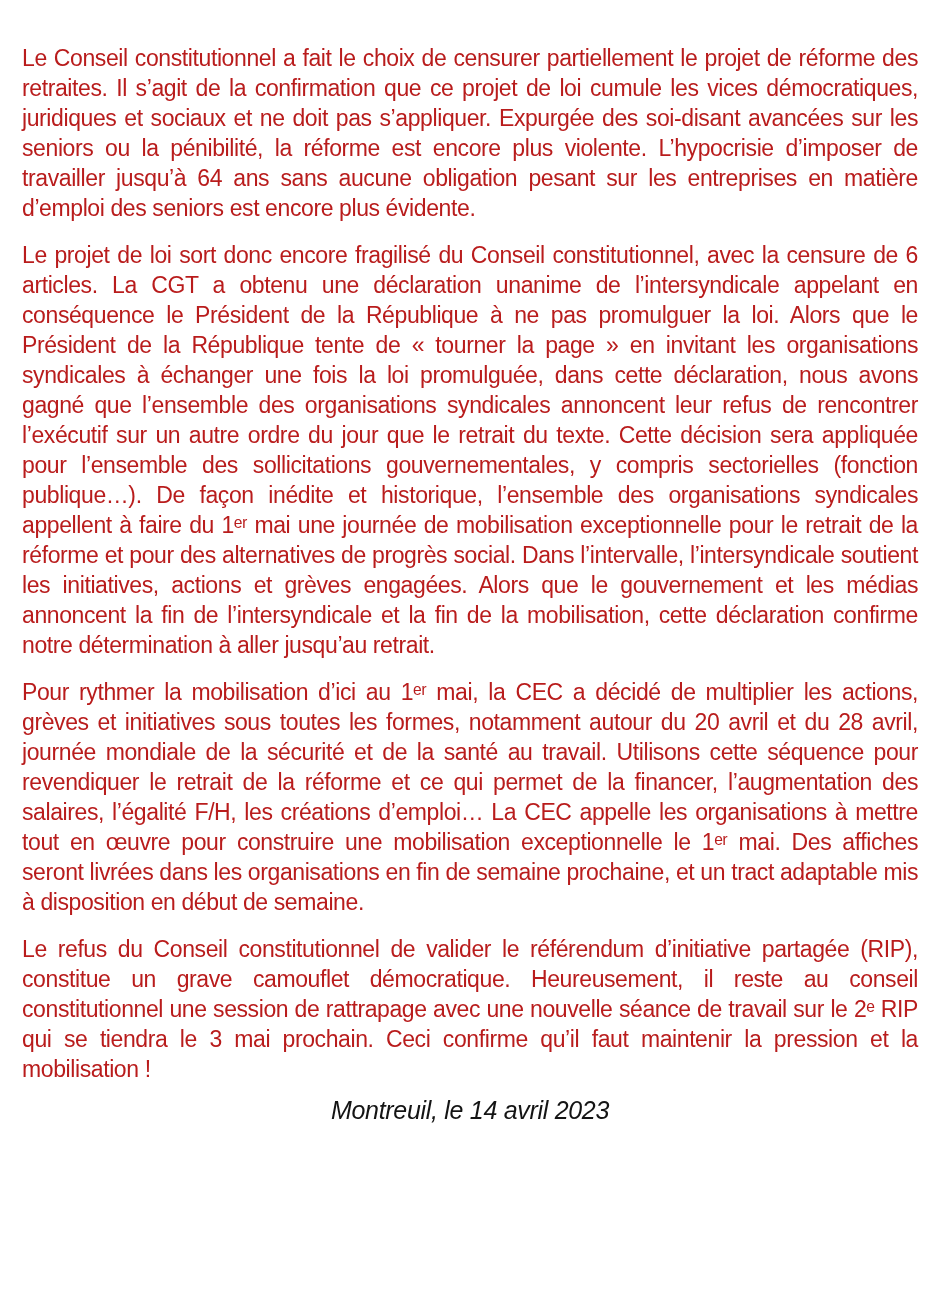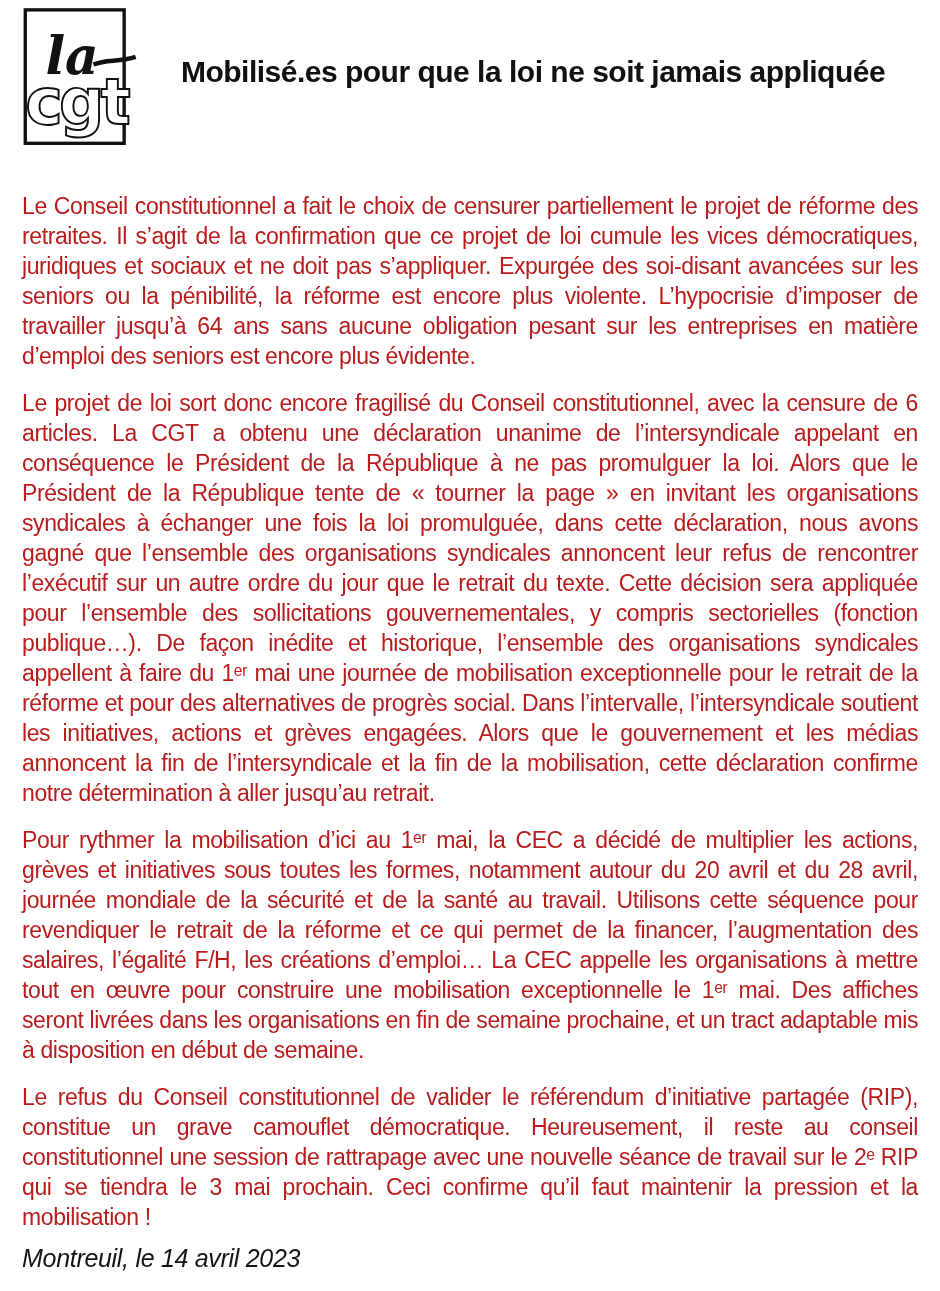--- a/index.html
+++ b/index.html
@@ -47,46 +47,37 @@
     letter-spacing: -0.4px;
     text-align: justify;
     color: #b91c1c;
   }
 
   .content p { margin-bottom: 17px; }
   .content p:last-child { margin-bottom: 8px; }
 
   .signature {
     margin-top: 12px;
-    text-align: left;
+    text-align: center;
     font-style: italic;
     font-size: 25px;
     letter-spacing: -0.3px;
     color: #141414;
   }
 
   .logo-svg text { user-select: none; }
 </style>
 </head>
 <body>
 
 <div class="page">
 
   <div class="header">
 
-    <div class="logo-wrap">
-      <svg class="logo-svg" width="116" height="144" viewBox="0 0 120 150" xmlns="http://www.w3.org/2000/svg">
-        <rect x="3" y="3" width="103" height="139" fill="#ffffff" stroke="#111111" stroke-width="3.5"></rect>
-        <text x="24" y="70" font-family="DejaVu Serif, serif" font-style="italic" font-weight="bold" font-size="54" fill="#111111">la</text>
-        <path d="M74 60 C 88 54, 100 58, 118 52" stroke="#111111" stroke-width="4.5" fill="none"></path>
-        <text x="3" y="122" font-family="DejaVu Sans, sans-serif" font-weight="bold" font-size="66" letter-spacing="-4" fill="#ffffff" stroke="#111111" stroke-width="2">cgt</text>
-      </svg>
-    </div>
 
-    <h1 class="doc-title">Mobilisé.es pour que la loi ne soit jamais appliquée</h1>
 
   </div>
 
   <div class="content">
     <p>Le Conseil constitutionnel a fait le choix de censurer partiellement le projet de réforme des retraites. Il s’agit de la confirmation que ce projet de loi cumule les vices démocratiques, juridiques et sociaux et ne doit pas s’appliquer. Expurgée des soi-disant avancées sur les seniors ou la pénibilité, la réforme est encore plus violente. L’hypocrisie d’imposer de travailler jusqu’à 64 ans sans aucune obligation pesant sur les entreprises en matière d’emploi des seniors est encore plus évidente.</p>
     <p>Le projet de loi sort donc encore fragilisé du Conseil constitutionnel, avec la censure de 6 articles. La CGT a obtenu une déclaration unanime de l’intersyndicale appelant en conséquence le Président de la République à ne pas promulguer la loi. Alors que le Président de la République tente de « tourner la page » en invitant les organisations syndicales à échanger une fois la loi promulguée, dans cette déclaration, nous avons gagné que l’ensemble des organisations syndicales annoncent leur refus de rencontrer l’exécutif sur un autre ordre du jour que le retrait du texte. Cette décision sera appliquée pour l’ensemble des sollicitations gouvernementales, y compris sectorielles (fonction publique…). De façon inédite et historique, l’ensemble des organisations syndicales appellent à faire du 1ᵉʳ mai une journée de mobilisation exceptionnelle pour le retrait de la réforme et pour des alternatives de progrès social. Dans l’intervalle, l’intersyndicale soutient les initiatives, actions et grèves engagées. Alors que le gouvernement et les médias annoncent la fin de l’intersyndicale et la fin de la mobilisation, cette déclaration confirme notre détermination à aller jusqu’au retrait.</p>
     <p>Pour rythmer la mobilisation d’ici au 1ᵉʳ mai, la CEC a décidé de multiplier les actions, grèves et initiatives sous toutes les formes, notamment autour du 20 avril et du 28 avril, journée mondiale de la sécurité et de la santé au travail. Utilisons cette séquence pour revendiquer le retrait de la réforme et ce qui permet de la financer, l’augmentation des salaires, l’égalité F/H, les créations d’emploi… La CEC appelle les organisations à mettre tout en œuvre pour construire une mobilisation exceptionnelle le 1ᵉʳ mai. Des affiches seront livrées dans les organisations en fin de semaine prochaine, et un tract adaptable mis à disposition en début de semaine.</p>
     <p>Le refus du Conseil constitutionnel de valider le référendum d’initiative partagée (RIP), constitue un grave camouflet démocratique. Heureusement, il reste au conseil constitutionnel une session de rattrapage avec une nouvelle séance de travail sur le 2ᵉ RIP qui se tiendra le 3 mai prochain. Ceci confirme qu’il faut maintenir la pression et la mobilisation !</p>
   </div>
 

